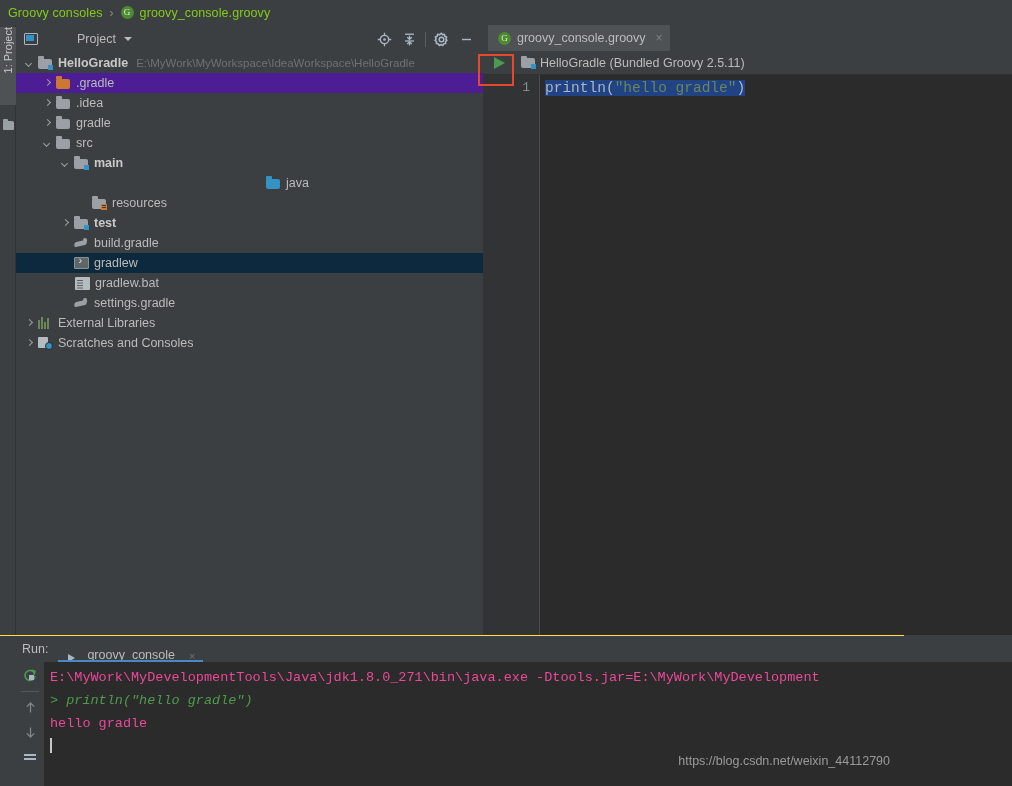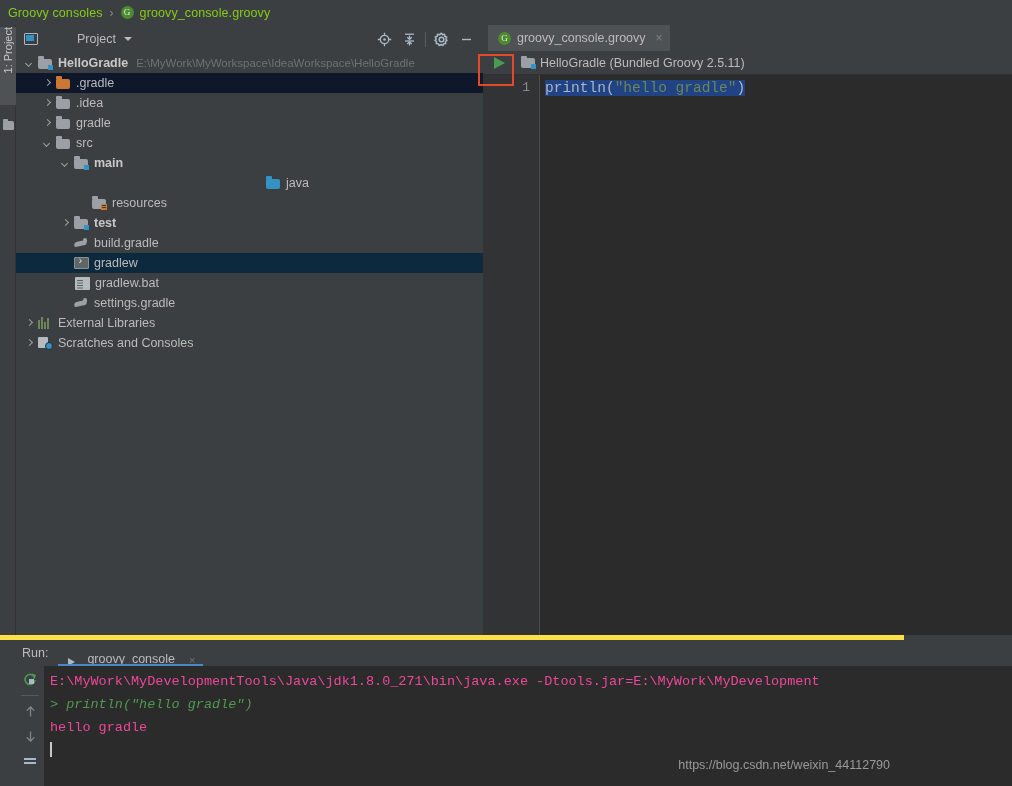--- a/index.html
+++ b/index.html
@@ -88,21 +88,21 @@
 
   .tree {
     position: absolute; left: 0; top: 28px; width: 467px; height: 582px;
     overflow: hidden; padding-top: 0px;
   }
   .tree-row {
     position: relative; height: 20px; display: flex; align-items: center;
     font-size: 12.5px; color: #bbbbbb; white-space: nowrap;
     padding-left: 8px;
   }
-  .tree-row.hover { background: #0f172a; }
+  .tree-row.hover { background: #4c1d95; }
   .tree-row.selected { background: #0d293e; }
   .arrow {
     width: 11px; height: 11px; position: relative; flex: 0 0 11px;
     margin-right: 3px;
   }
   .arrow.right:before {
     content: ""; position: absolute; left: 3px; top: 2px;
     width: 4px; height: 4px; border-right: 1.4px solid #9aa0a6;
     border-bottom: 1.4px solid #9aa0a6; transform: rotate(-45deg);
   }
@@ -237,21 +237,21 @@
     font-family: "Liberation Mono", monospace; white-space: pre;
     line-height: 19px;
   }
   .sel { background: #214283; }
   .tok-plain { color: #a9b7c6; }
   .tok-str { color: #6a8759; }
 
   
   .run-panel {
     position: absolute; left: 0; top: 635px; width: 904px; height: 151px;
-    background: #3c3f41; border-top: 5px solid #fde047;
+    background: #3c3f41; border-top: 1px solid #fde047;
   }
   .run-tabbar {
     position: relative; width: 1012px; height: 26px; display: flex;
     align-items: center; padding-left: 22px; gap: 10px;
   }
   .run-label { font-size: 12.5px; color: #bbbbbb; }
   .run-tab {
     position: relative; display: flex; align-items: flex-end; gap: 12px;
     height: 26px; padding: 0 8px 0 10px;
   }

